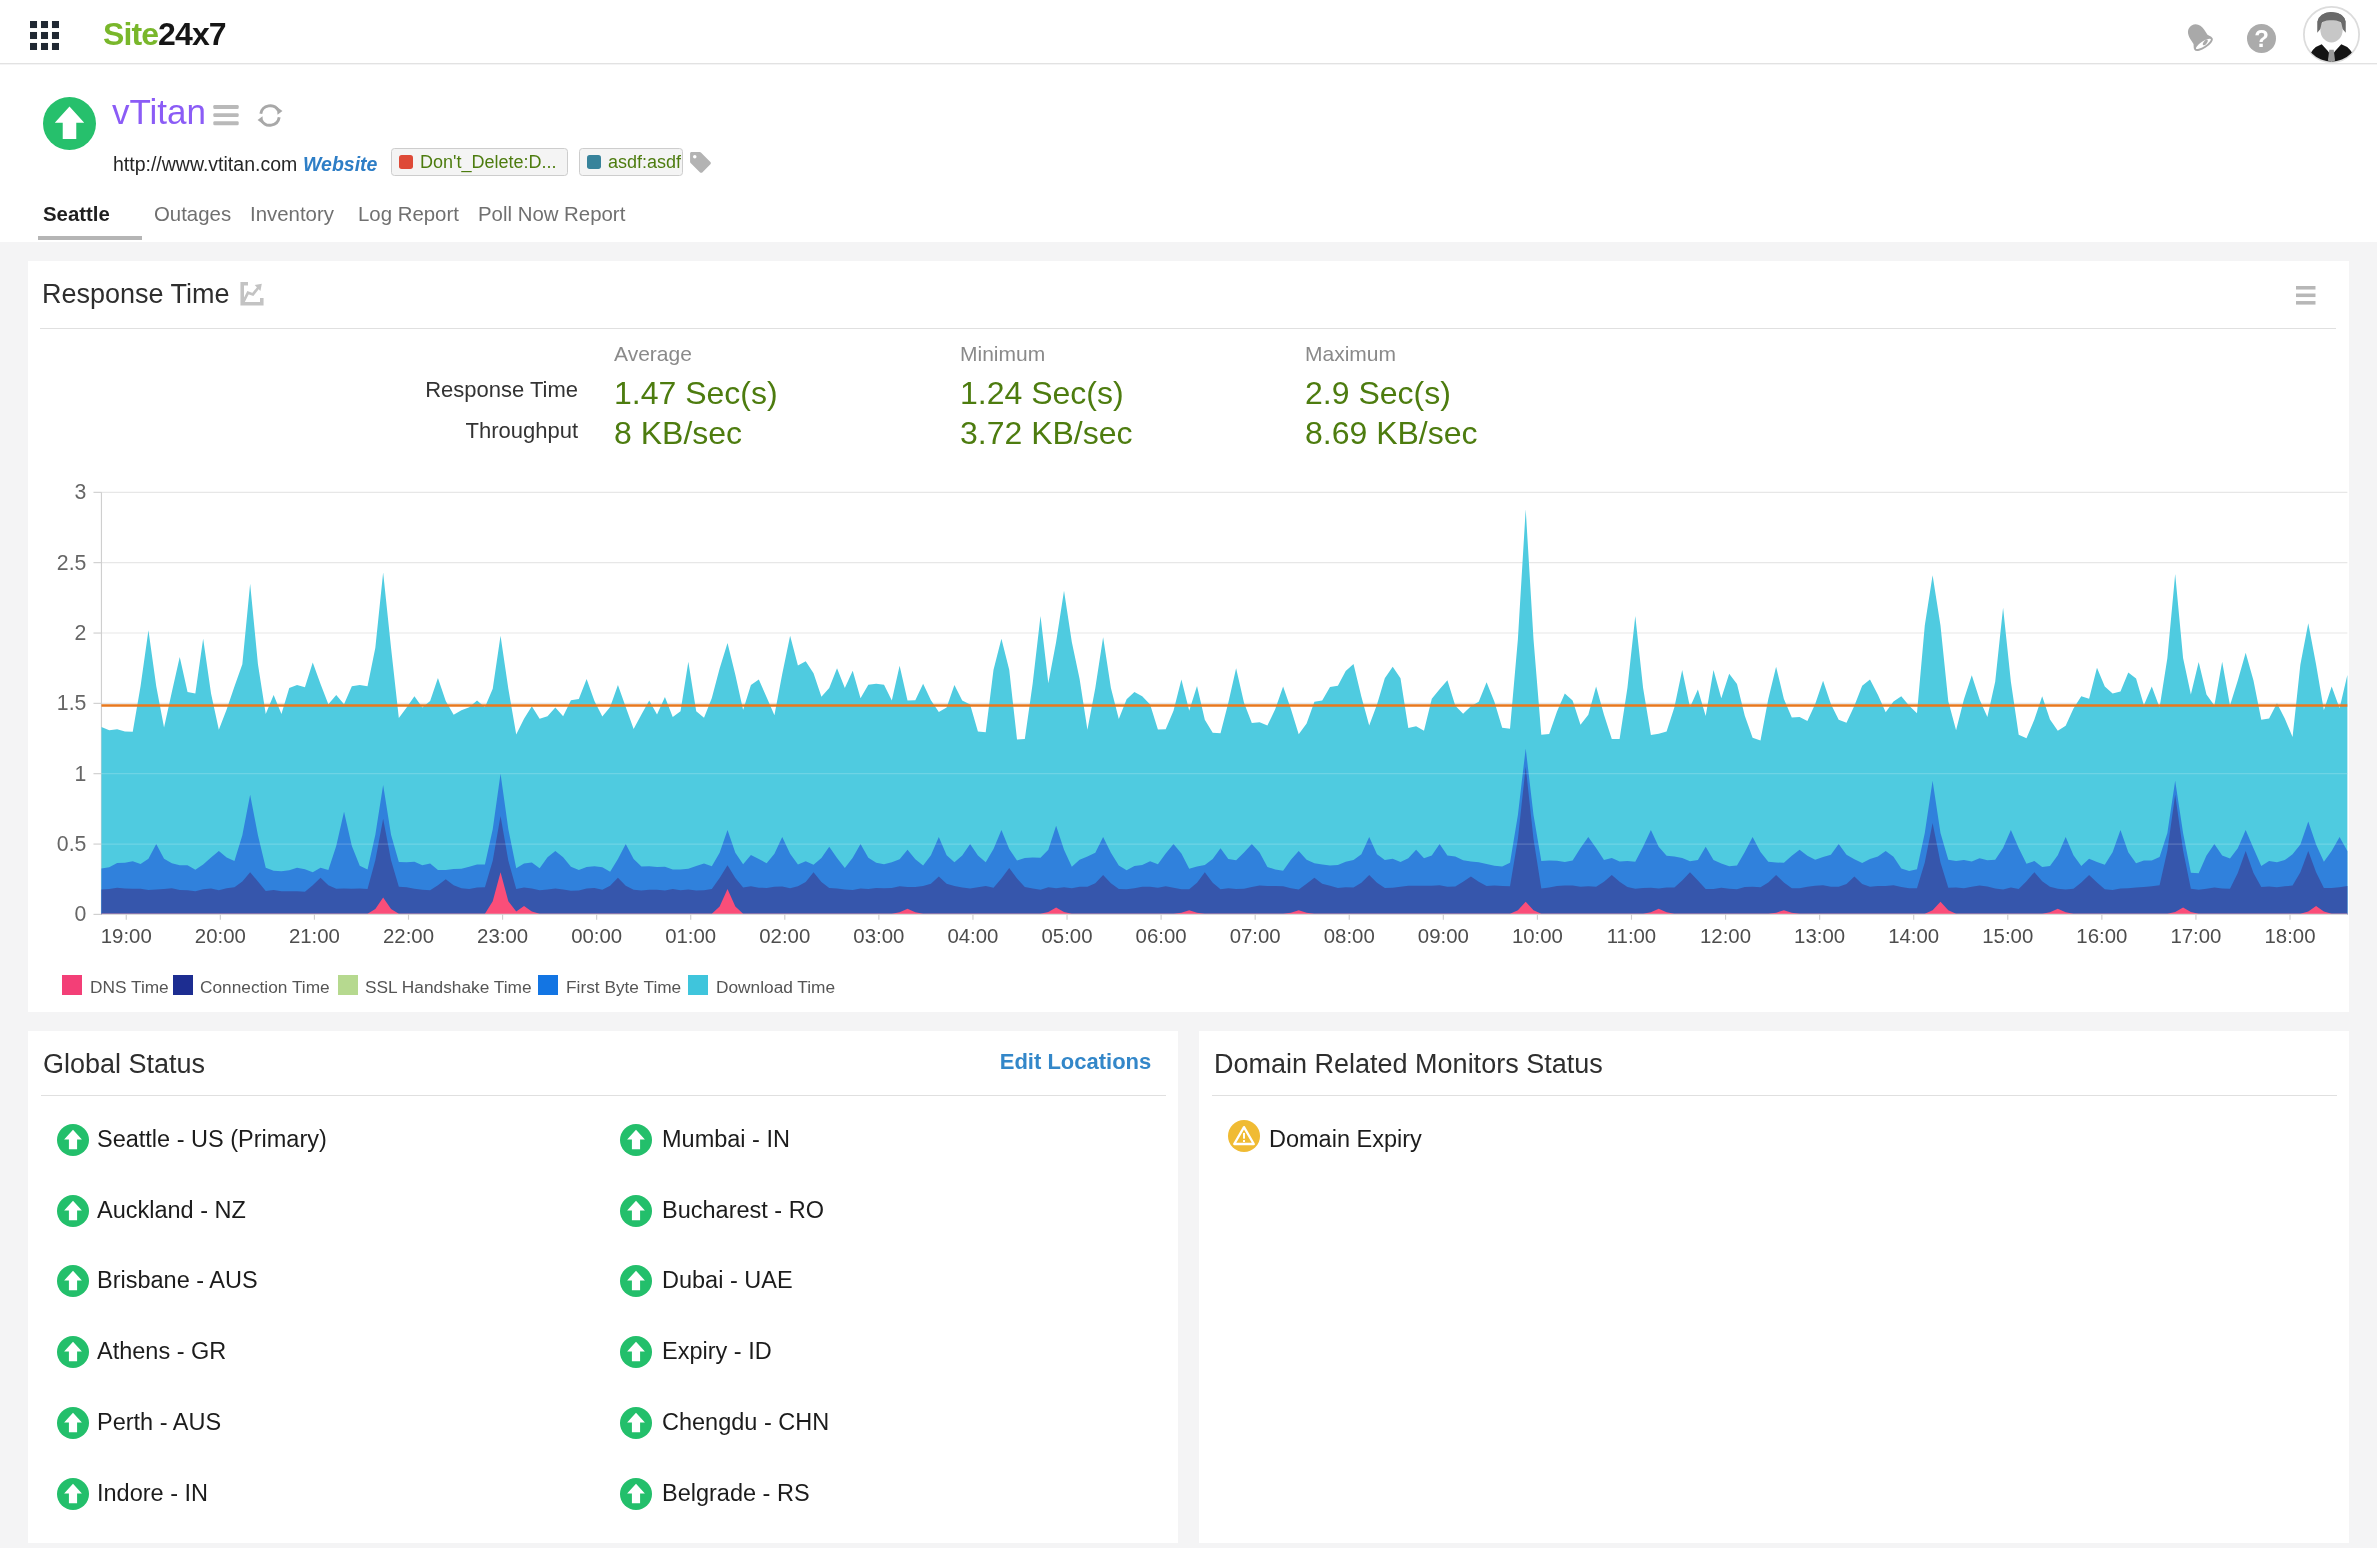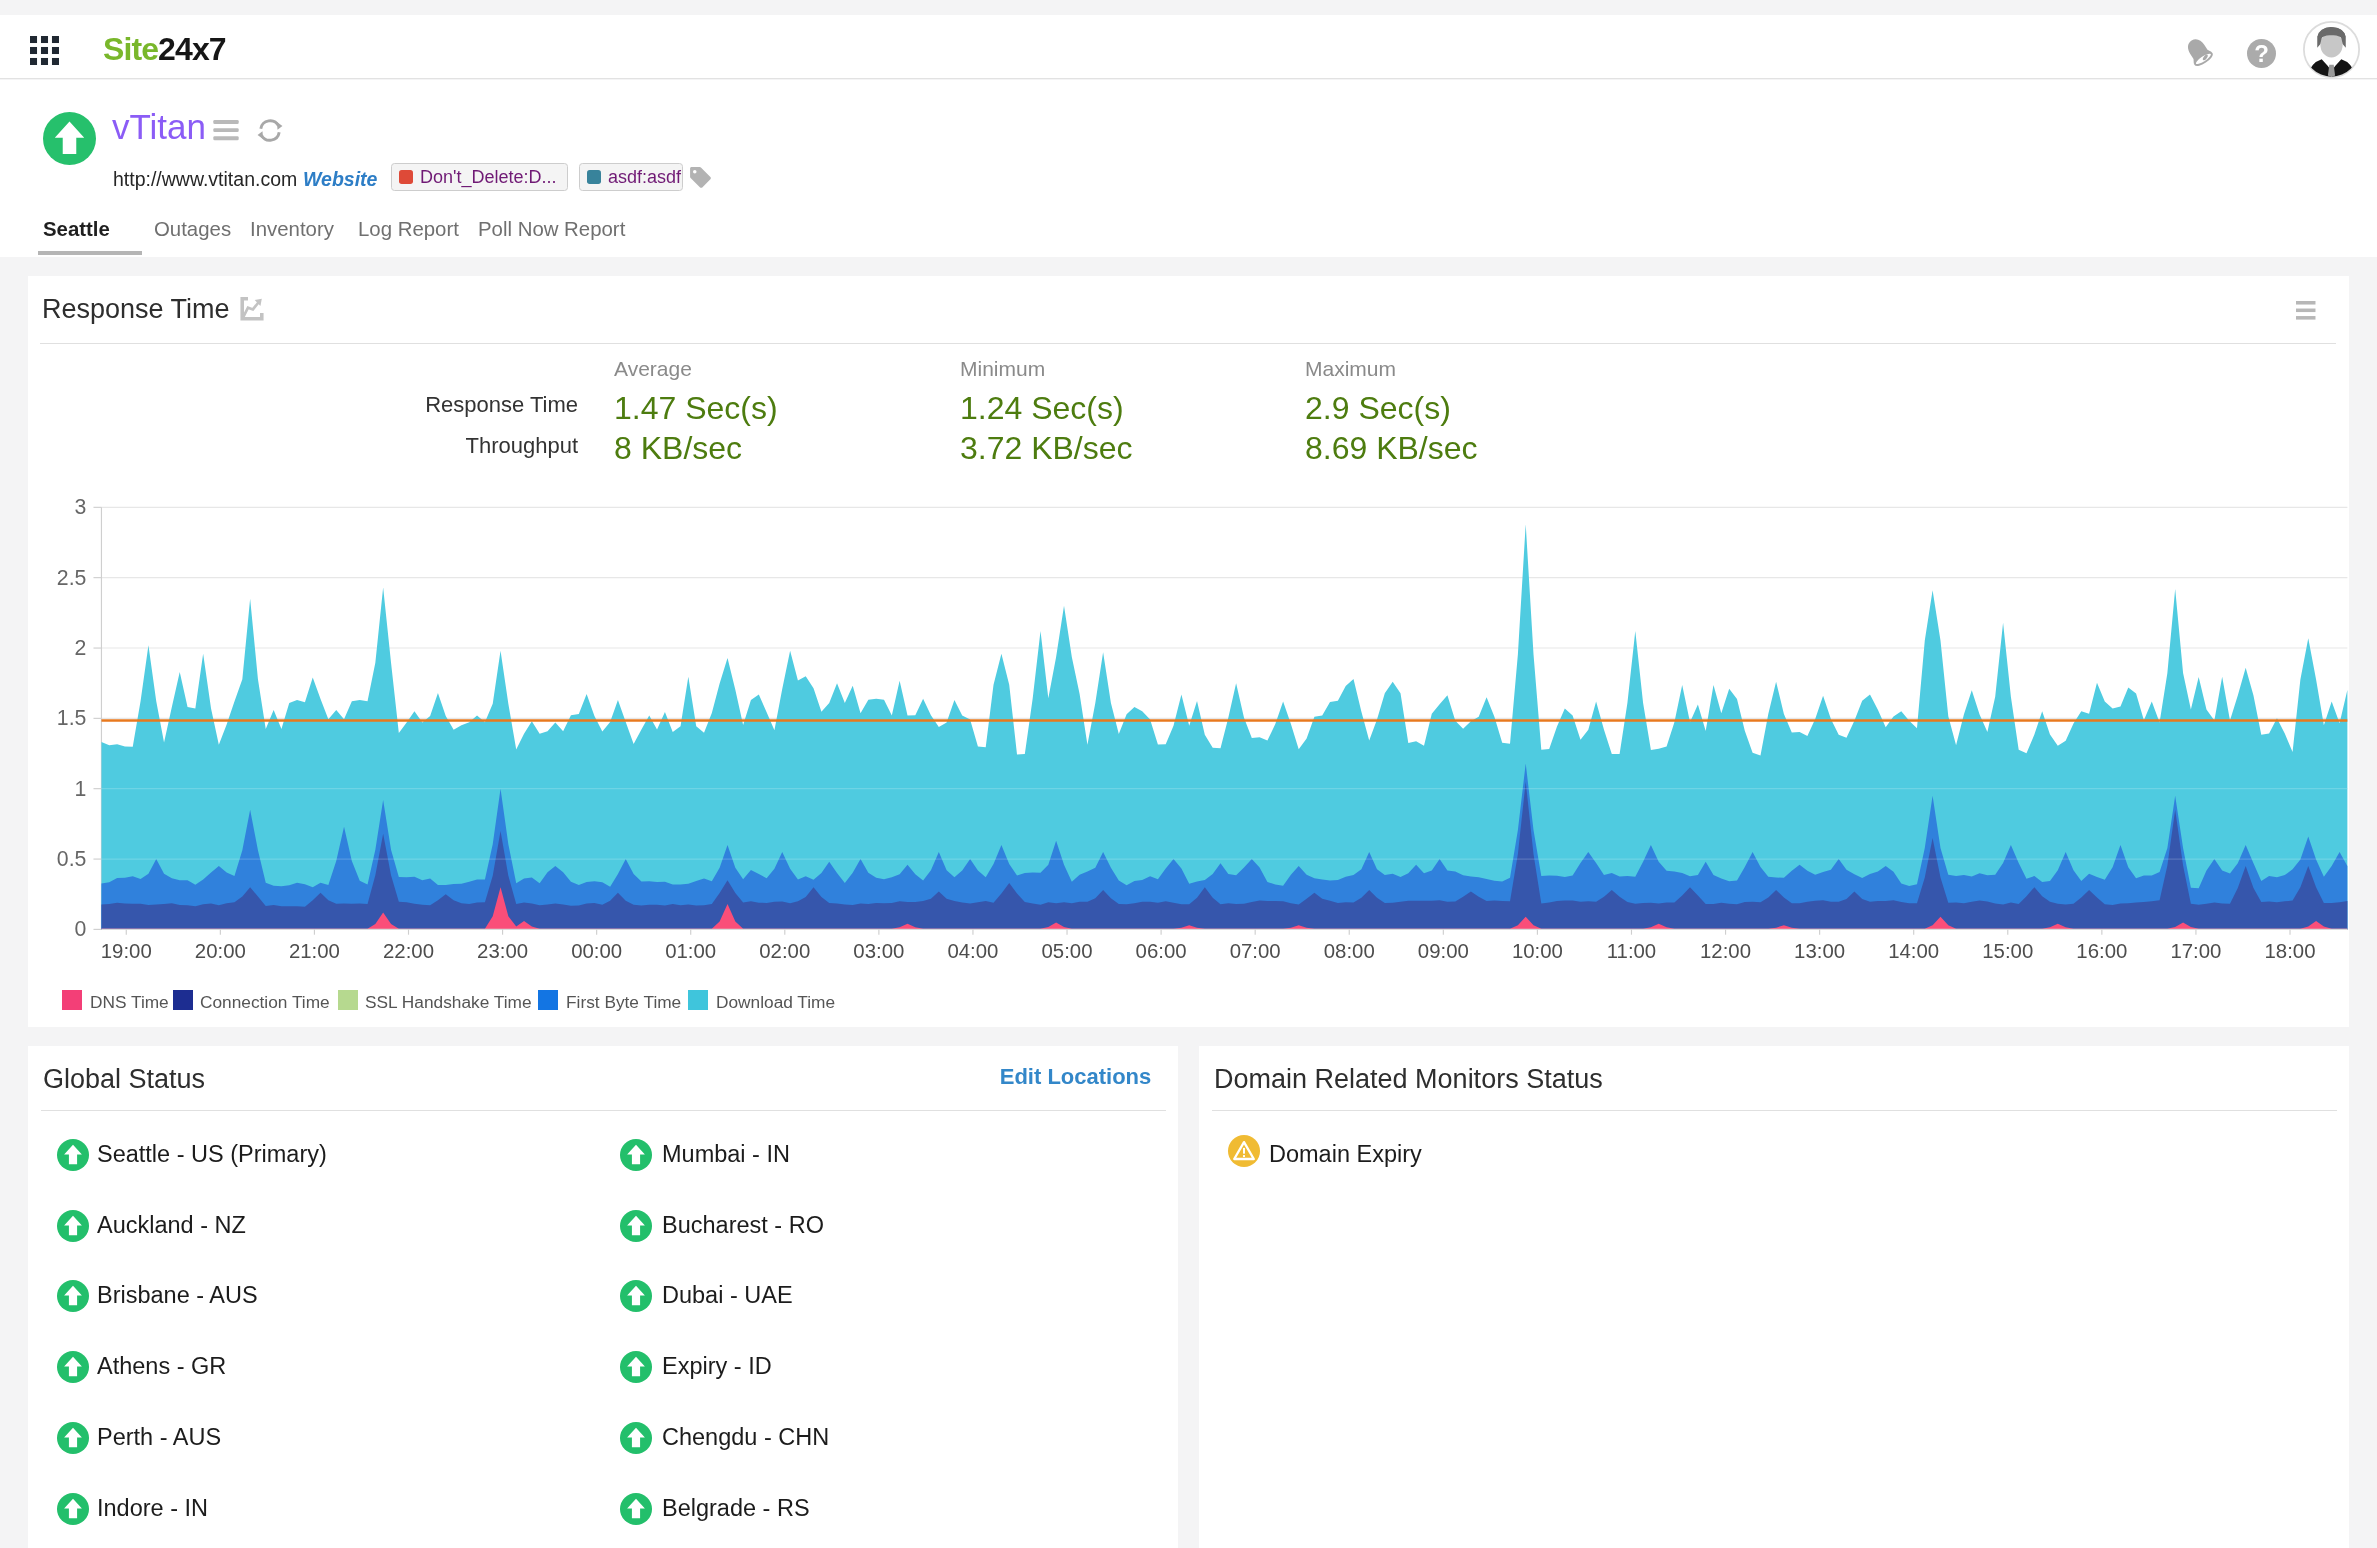--- a/index.html
+++ b/index.html
@@ -1,35 +1,35 @@
 <!DOCTYPE html>
 <html style="font-size:14px"><head>
 <meta charset="utf-8">
 <style>
 * { margin:0; padding:0; box-sizing:border-box; }
 html,body { width:2377px; height:1549px; }
 body { font-family:"Liberation Sans", sans-serif; background:#f4f4f5; position:relative; overflow:hidden; }
-#page { position:absolute; left:0; top:15px; width:2377px; height:1162px; }
+#page { position:absolute; left:0; top:0; width:2377px; height:1162px; }
 .abs { position:absolute; }
 
 #nav { position:absolute; left:0; top:0; width:2377px; height:64px; background:#fff; border-bottom:0.9px solid #e2e2e2; }
 #logo { position:absolute; left:103px; top:16px; font-size:32px; font-weight:bold; letter-spacing:-0.9px; color:#161616;}
 #logo .g { color:#79b72b; }
 #searchbox { position:absolute; left:1358px; top:8px; width:799px; height:50px; background:#fff; border:0.9px solid #c6c6c6; border-radius:7px; }
 #allmon { position:absolute; left:23px; top:11.5px; font-size:23px; font-weight:bold; color:#4a4a4a; }
 #smcaret { position:absolute; left:178px; top:20.4px; width:0; height:0; border-left:8px solid transparent; border-right:8px solid transparent; border-top:9.8px solid #555; }
 #sep { position:absolute; left:214px; top:8px; width:1.8px; height:33px; background:#d8d8d8; }
 #searchph { position:absolute; left:268px; top:11.5px; font-size:23px; color:#a9a9a9; }
 #help { position:absolute; left:2247px; top:24px; width:29px; height:29px; border-radius:50%; background:#ababab; color:#fff; font-size:24px; font-weight:bold; text-align:center; line-height:30px; }
 
 #monhead { position:absolute; left:0; top:65px; width:2377px; height:177px; background:#fff; }
 #mtitle { position:absolute; left:112px; top:27px; font-size:35px; color:#8b5cf6; }
 #murl { position:absolute; left:113px; top:88px; font-size:19.5px; color:#262626; }
 #mwebsite { position:absolute; left:303px; top:88px; font-size:19.5px; font-weight:bold; color:#2e7ec6;font-style:italic; }
-.chip { position:absolute; top:83px; height:27.5px; background:#f4f4f4; border:0.9px solid #cdcdcd; border-radius:3.5px; font-size:18px; color:#701a75; line-height:26px; padding-left:28px; padding-right:8px; }
+.chip { position:absolute; top:83px; height:27.5px; background:#f4f4f4; border:0.9px solid #cdcdcd; border-radius:3.5px; font-size:18px; color:#4d7c0f; line-height:26px; padding-left:28px; padding-right:8px; }
 .chip .sq { position:absolute; left:7px; top:6.2px; width:14px; height:14px; border-radius:2.7px; }
 #chip1 { left:391px; width:177px; }
 #chip2 { left:579px; width:104px; }
 
 .tab { position:absolute; top:138px; font-size:20.4px; color:#707070; }
 #tab-summary { left:43px; color:#1f1f1f; font-weight:bold; }
 #tabline { position:absolute; left:38px; top:171px; width:104px; height:4.4px; background:#b5b5b5; }
 
 .card { position:absolute; background:#fff; }
 #card-rt { left:28px; top:261px; width:2321px; height:751px; }

